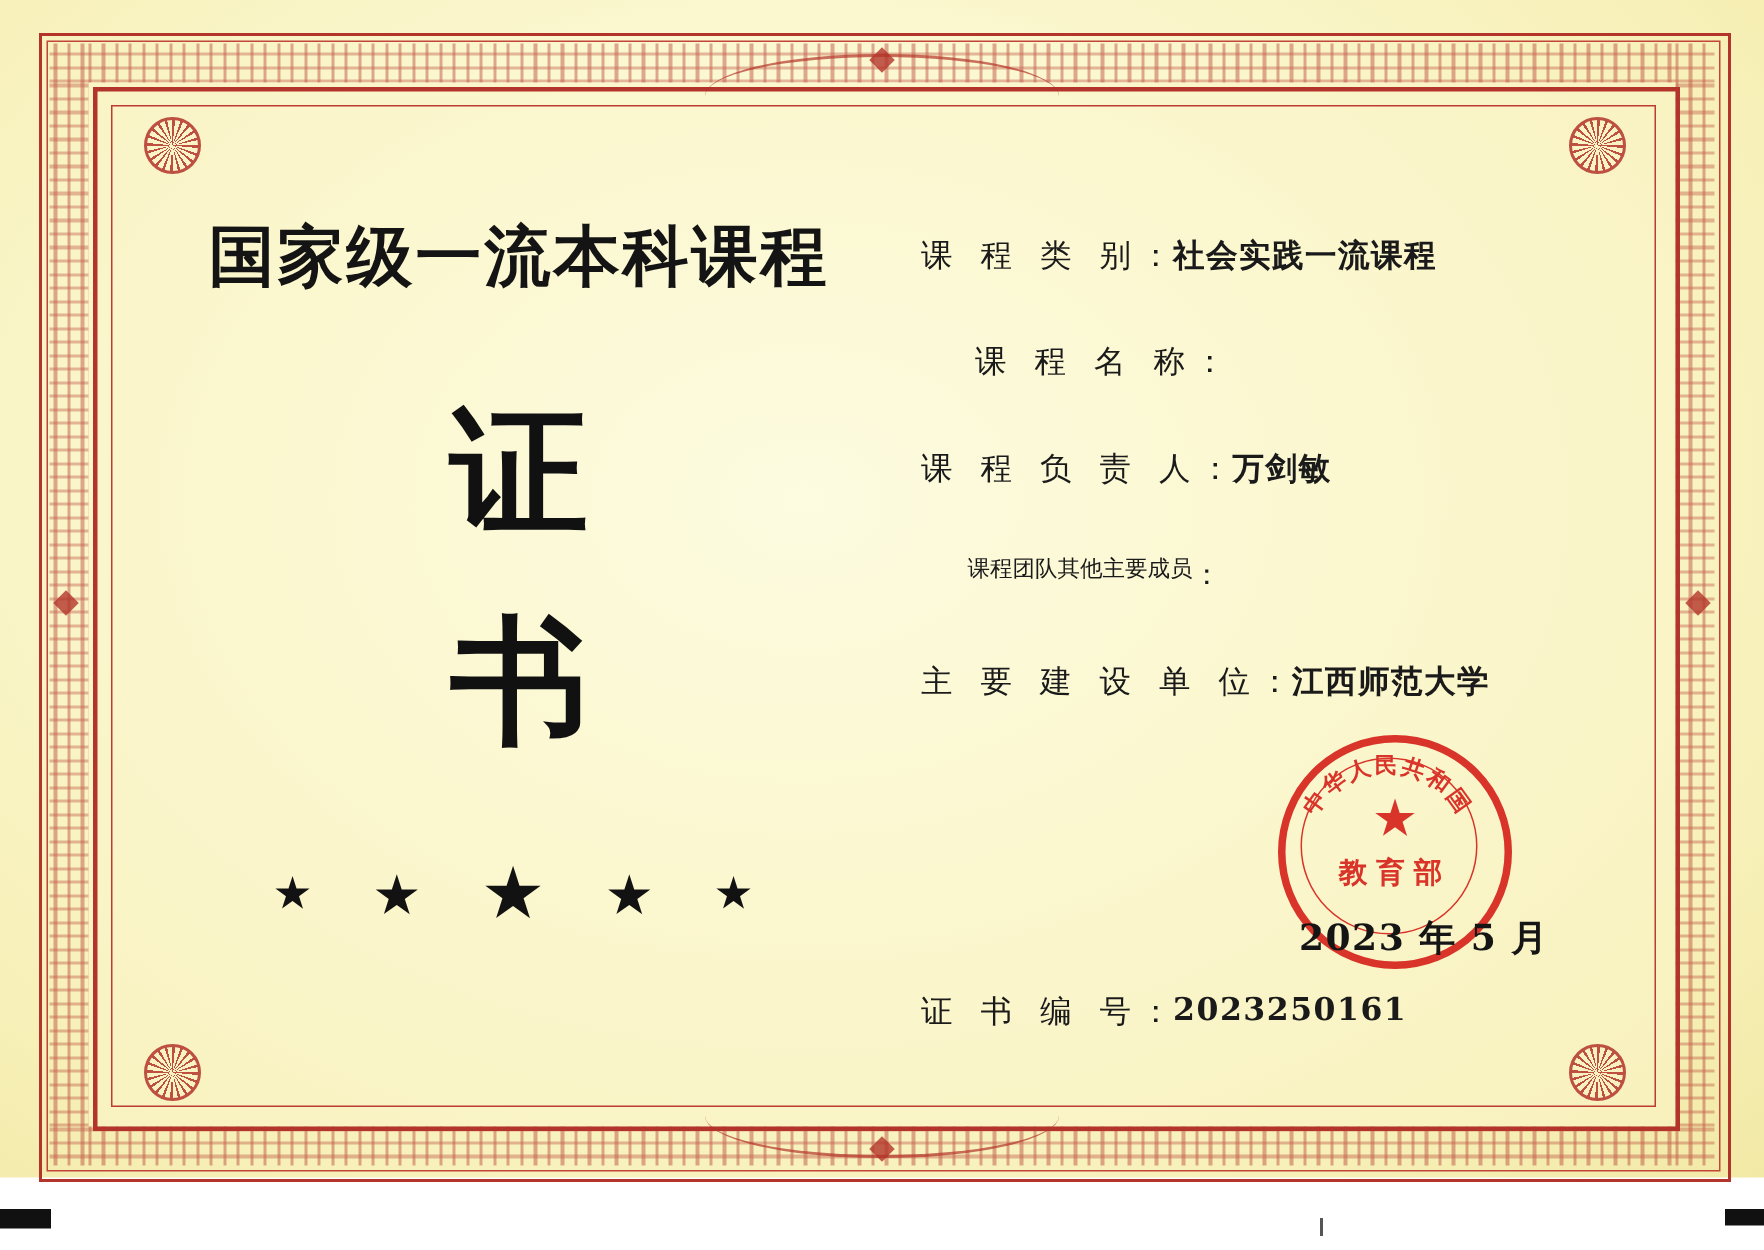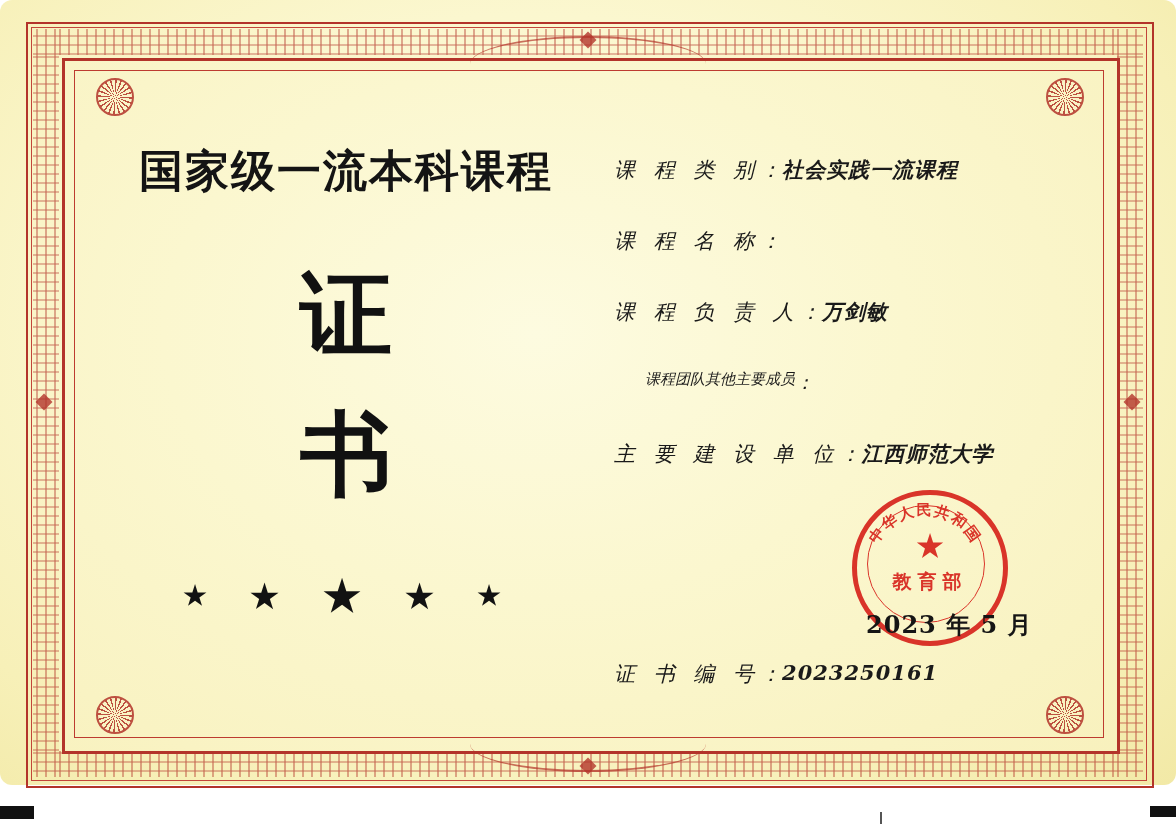--- a/index.html
+++ b/index.html
@@ -16,21 +16,20 @@
 
   
   #certificate {
     position: absolute;
     left: 0;
     top: 0;
     width: 1176px;
     height: 785px;
     background:
       radial-gradient(ellipse at 45% 40%, #fdfbe0 0%, #fbf7cf 45%, #f7f0b8 78%, #f2e9a6 100%);
-    border-radius: 12px;
   }
   
   #bottom-strip {
     position: absolute;
     left: 0;
     top: 806px;
     width: 1176px;
     height: 27px;
     background: #ffffff;
   }
@@ -173,36 +172,35 @@
   .star.s3 { font-size: 42px; }
 
   
   .field {
     position: absolute;
     left: 614px;
     display: flex;
     align-items: flex-start;
     font-size: 21px;
     color: #1a1a1a;
-    font-style: italic;
   }
   .flabel {
     white-space: nowrap;
     letter-spacing: 6px;
     font-family: "DejaVu Serif", "Liberation Serif", serif;
   }
   .flabel.tight { letter-spacing: 0px; font-size: 15px; margin-left: 31px; }
   .fcolon { margin: 0 1px 0 0; letter-spacing: 0; }
   .fvalue {
     font-weight: bold;
     letter-spacing: 1px;
     font-family: "DejaVu Serif", "Liberation Serif", serif;
   }
   #field-category { top: 156px; }
-  #field-name     { top: 227px; }
+  #field-name     { top: 227px; margin-left: 36px; }
   #field-leader   { top: 298px; }
   #field-team     { top: 370px; font-size: 19px; }
   #field-team .fvalue { font-size: 21px; max-width: 300px; line-height: 1.35; }
   #field-unit     { top: 440px; justify-content: space-between; }
   #field-number   { top: 660px; }
 
   
   #seal {
     position: absolute;
     left: 852px; top: 490px;

